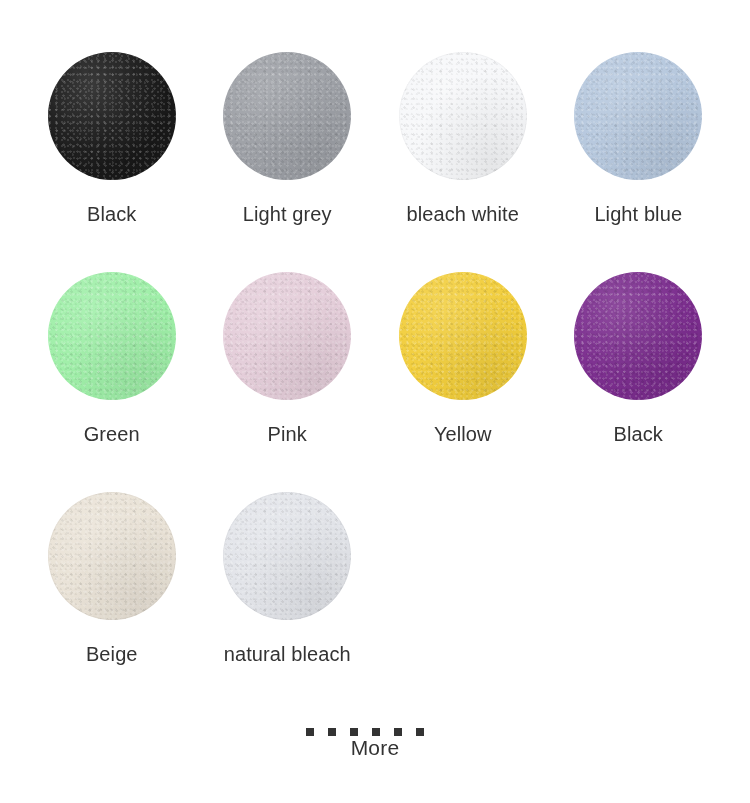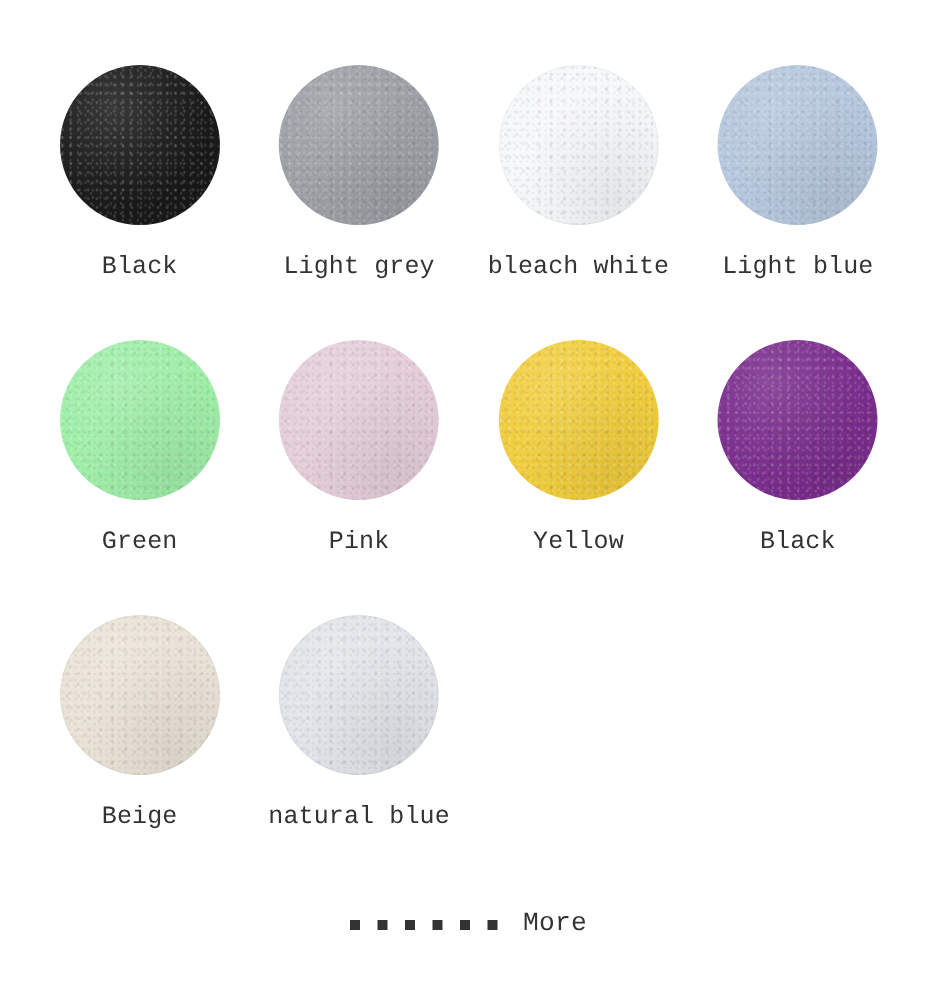--- a/index.html
+++ b/index.html
@@ -17,21 +17,20 @@
   }
 
   .swatch-panel {
     width: 750px;
     height: 565px;
     box-sizing: border-box;
     padding: 52px 24px 0 24px;
     display: flex;
     flex-direction: column;
     align-items: center;
-    font-family: Liberation Mono, monospace;
   }
 
   .swatch-grid {
     width: 702px;
     display: grid;
     grid-template-columns: repeat(4, 1fr);
     grid-auto-rows: 220px;
     column-gap: 0px;
     row-gap: 0px;
   }
@@ -103,20 +102,21 @@
     letter-spacing: 0.1px;
   }
 
   .more-row {
     margin-top: 16px;
     display: flex;
     align-items: center;
     justify-content: center;
     width: 100%;
     cursor: pointer;
+    flex-direction: column;
   }
 
   .more-dashes {
     display: flex;
     align-items: center;
     gap: 14px;
     margin-right: 20px;
   }
 
   .more-dash {
@@ -190,21 +190,21 @@
       <div class="swatch-cell">
         <div class="swatch-dot-wrap">
           <div class="swatch-dot is-light" style="background-color: rgb(234, 227, 215);"></div>
         </div>
         <div class="swatch-label">Beige</div>
       </div>
       <div class="swatch-cell">
         <div class="swatch-dot-wrap">
           <div class="swatch-dot is-light" style="background-color: rgb(227, 229, 234);"></div>
         </div>
-        <div class="swatch-label">natural blue</div>
+        <div class="swatch-label">natural bleach</div>
       </div>
     </div>
 
   <div class="more-row">
     <span class="more-dashes">
         <span class="more-dash" style="background: rgb(51, 51, 51);"></span>
         <span class="more-dash" style="background: rgb(51, 51, 51);"></span>
         <span class="more-dash" style="background: rgb(51, 51, 51);"></span>
         <span class="more-dash" style="background: rgb(51, 51, 51);"></span>
         <span class="more-dash" style="background: rgb(51, 51, 51);"></span>

